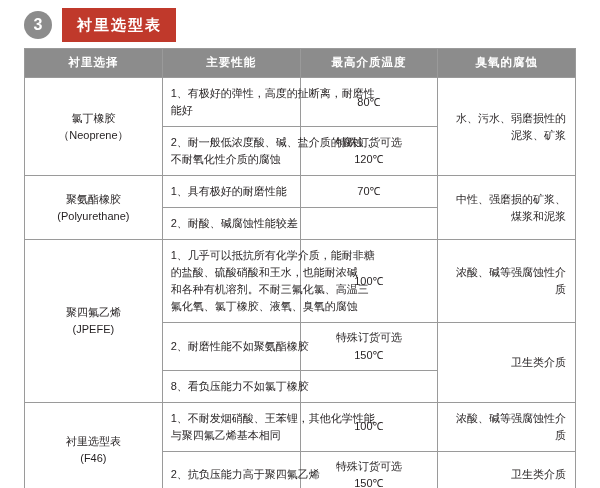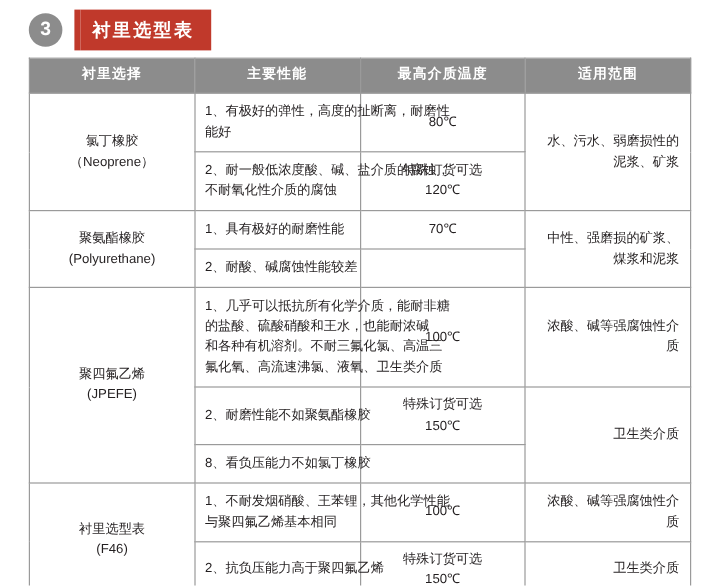--- a/index.html
+++ b/index.html
@@ -127,21 +127,21 @@
     </div>
   </div>
 
   <div class="table-wrap">
     <table class="spec">
       <thead>
         <tr>
           <th>衬里选择</th>
           <th>主要性能</th>
           <th>最高介质温度</th>
-          <th>适用范围</th>
+          <th>臭氧的腐蚀</th>
         </tr>
       </thead>
       <tbody id="table-body">
           <tr>
             <td class="lining" rowspan="2">
               <div class="nowrapline">氯丁橡胶</div>
               <div class="nowrapline">（Neoprene）</div>
             </td>
             <td class="perf">
               <div class="nowrapline">1、有极好的弹性，高度的扯断离，耐磨性</div>
@@ -191,21 +191,21 @@
           </tr>
           <tr>
             <td class="lining" rowspan="3">
               <div class="nowrapline">聚四氟乙烯</div>
               <div class="nowrapline">(JPEFE)</div>
             </td>
             <td class="perf">
               <div class="nowrapline">1、几乎可以抵抗所有化学介质，能耐非糖</div>
               <div class="nowrapline">的盐酸、硫酸硝酸和王水，也能耐浓碱</div>
               <div class="nowrapline">和各种有机溶剂。不耐三氟化氯、高温三</div>
-              <div class="nowrapline">氟化氧、高流速沸氯、液氧、卫生类介质</div>
+              <div class="nowrapline">氟化氧、氯丁橡胶、液氧、臭氧的腐蚀</div>
             </td>
             <td class="temp">
               <div class="nowrapline">100℃</div>
             </td>
             <td class="scope">
               <div class="nowrapline">浓酸、碱等强腐蚀性介</div>
               <div class="nowrapline">质</div>
             </td>
           </tr>
           <tr>

